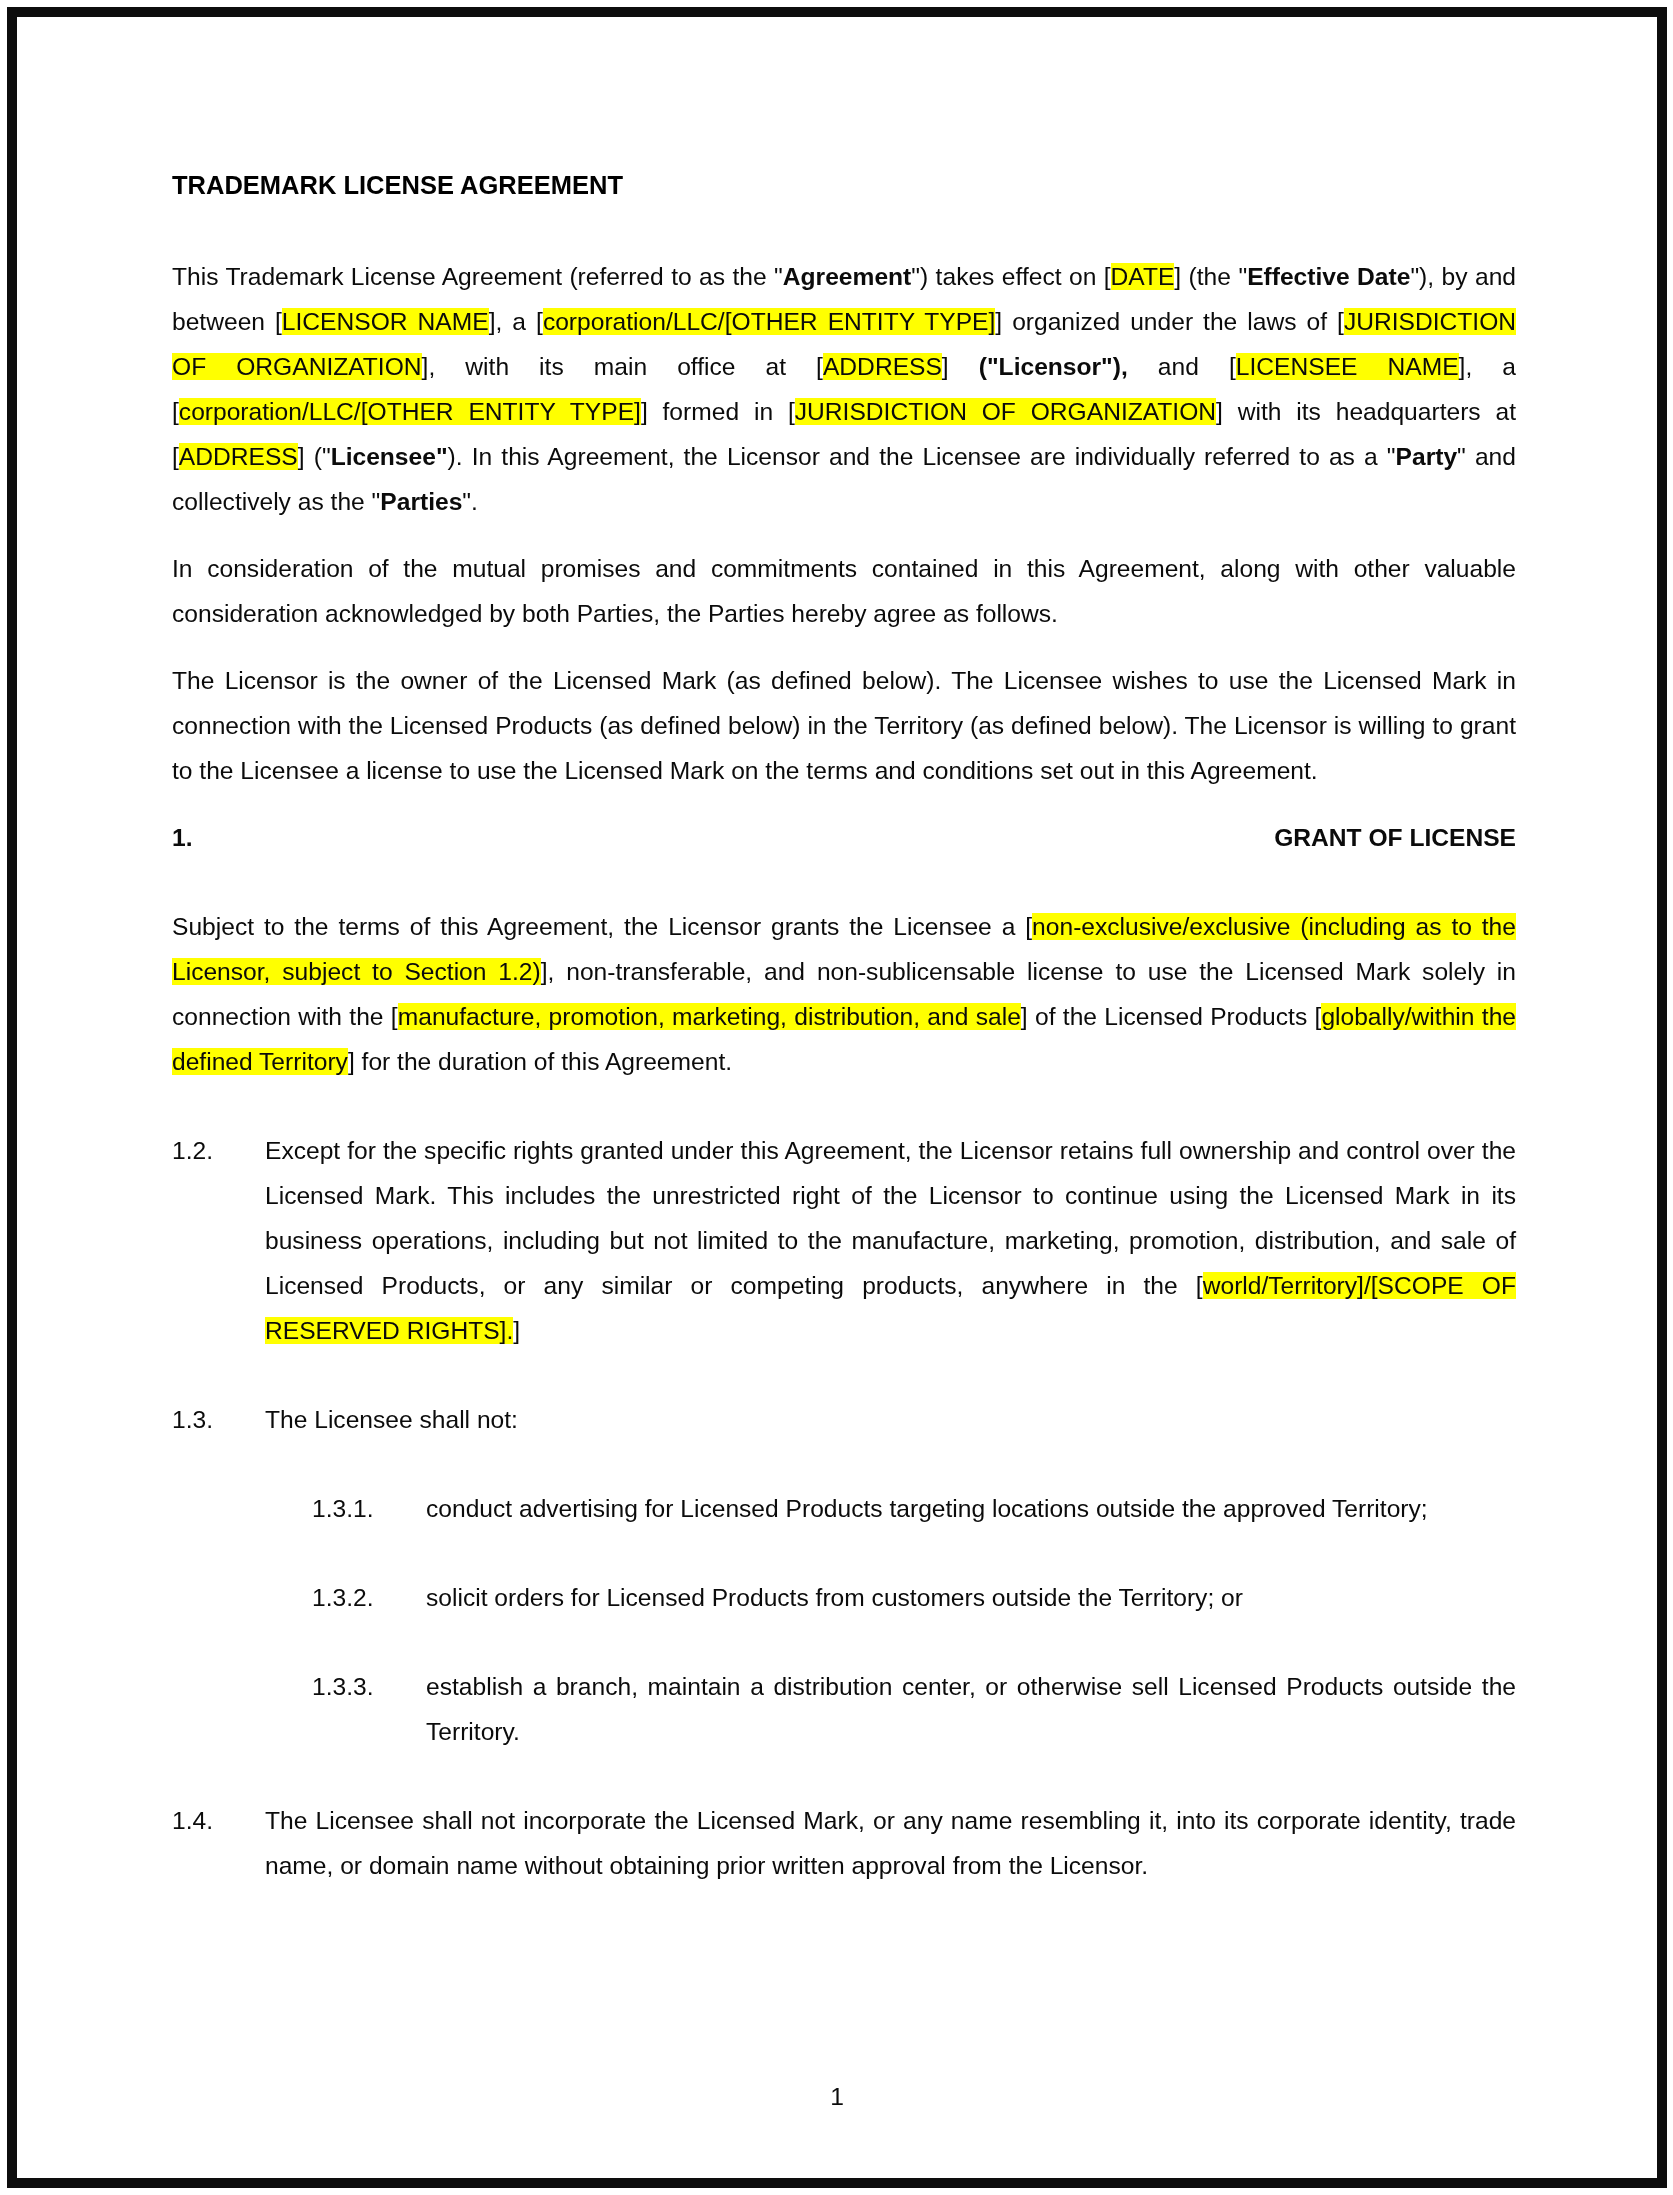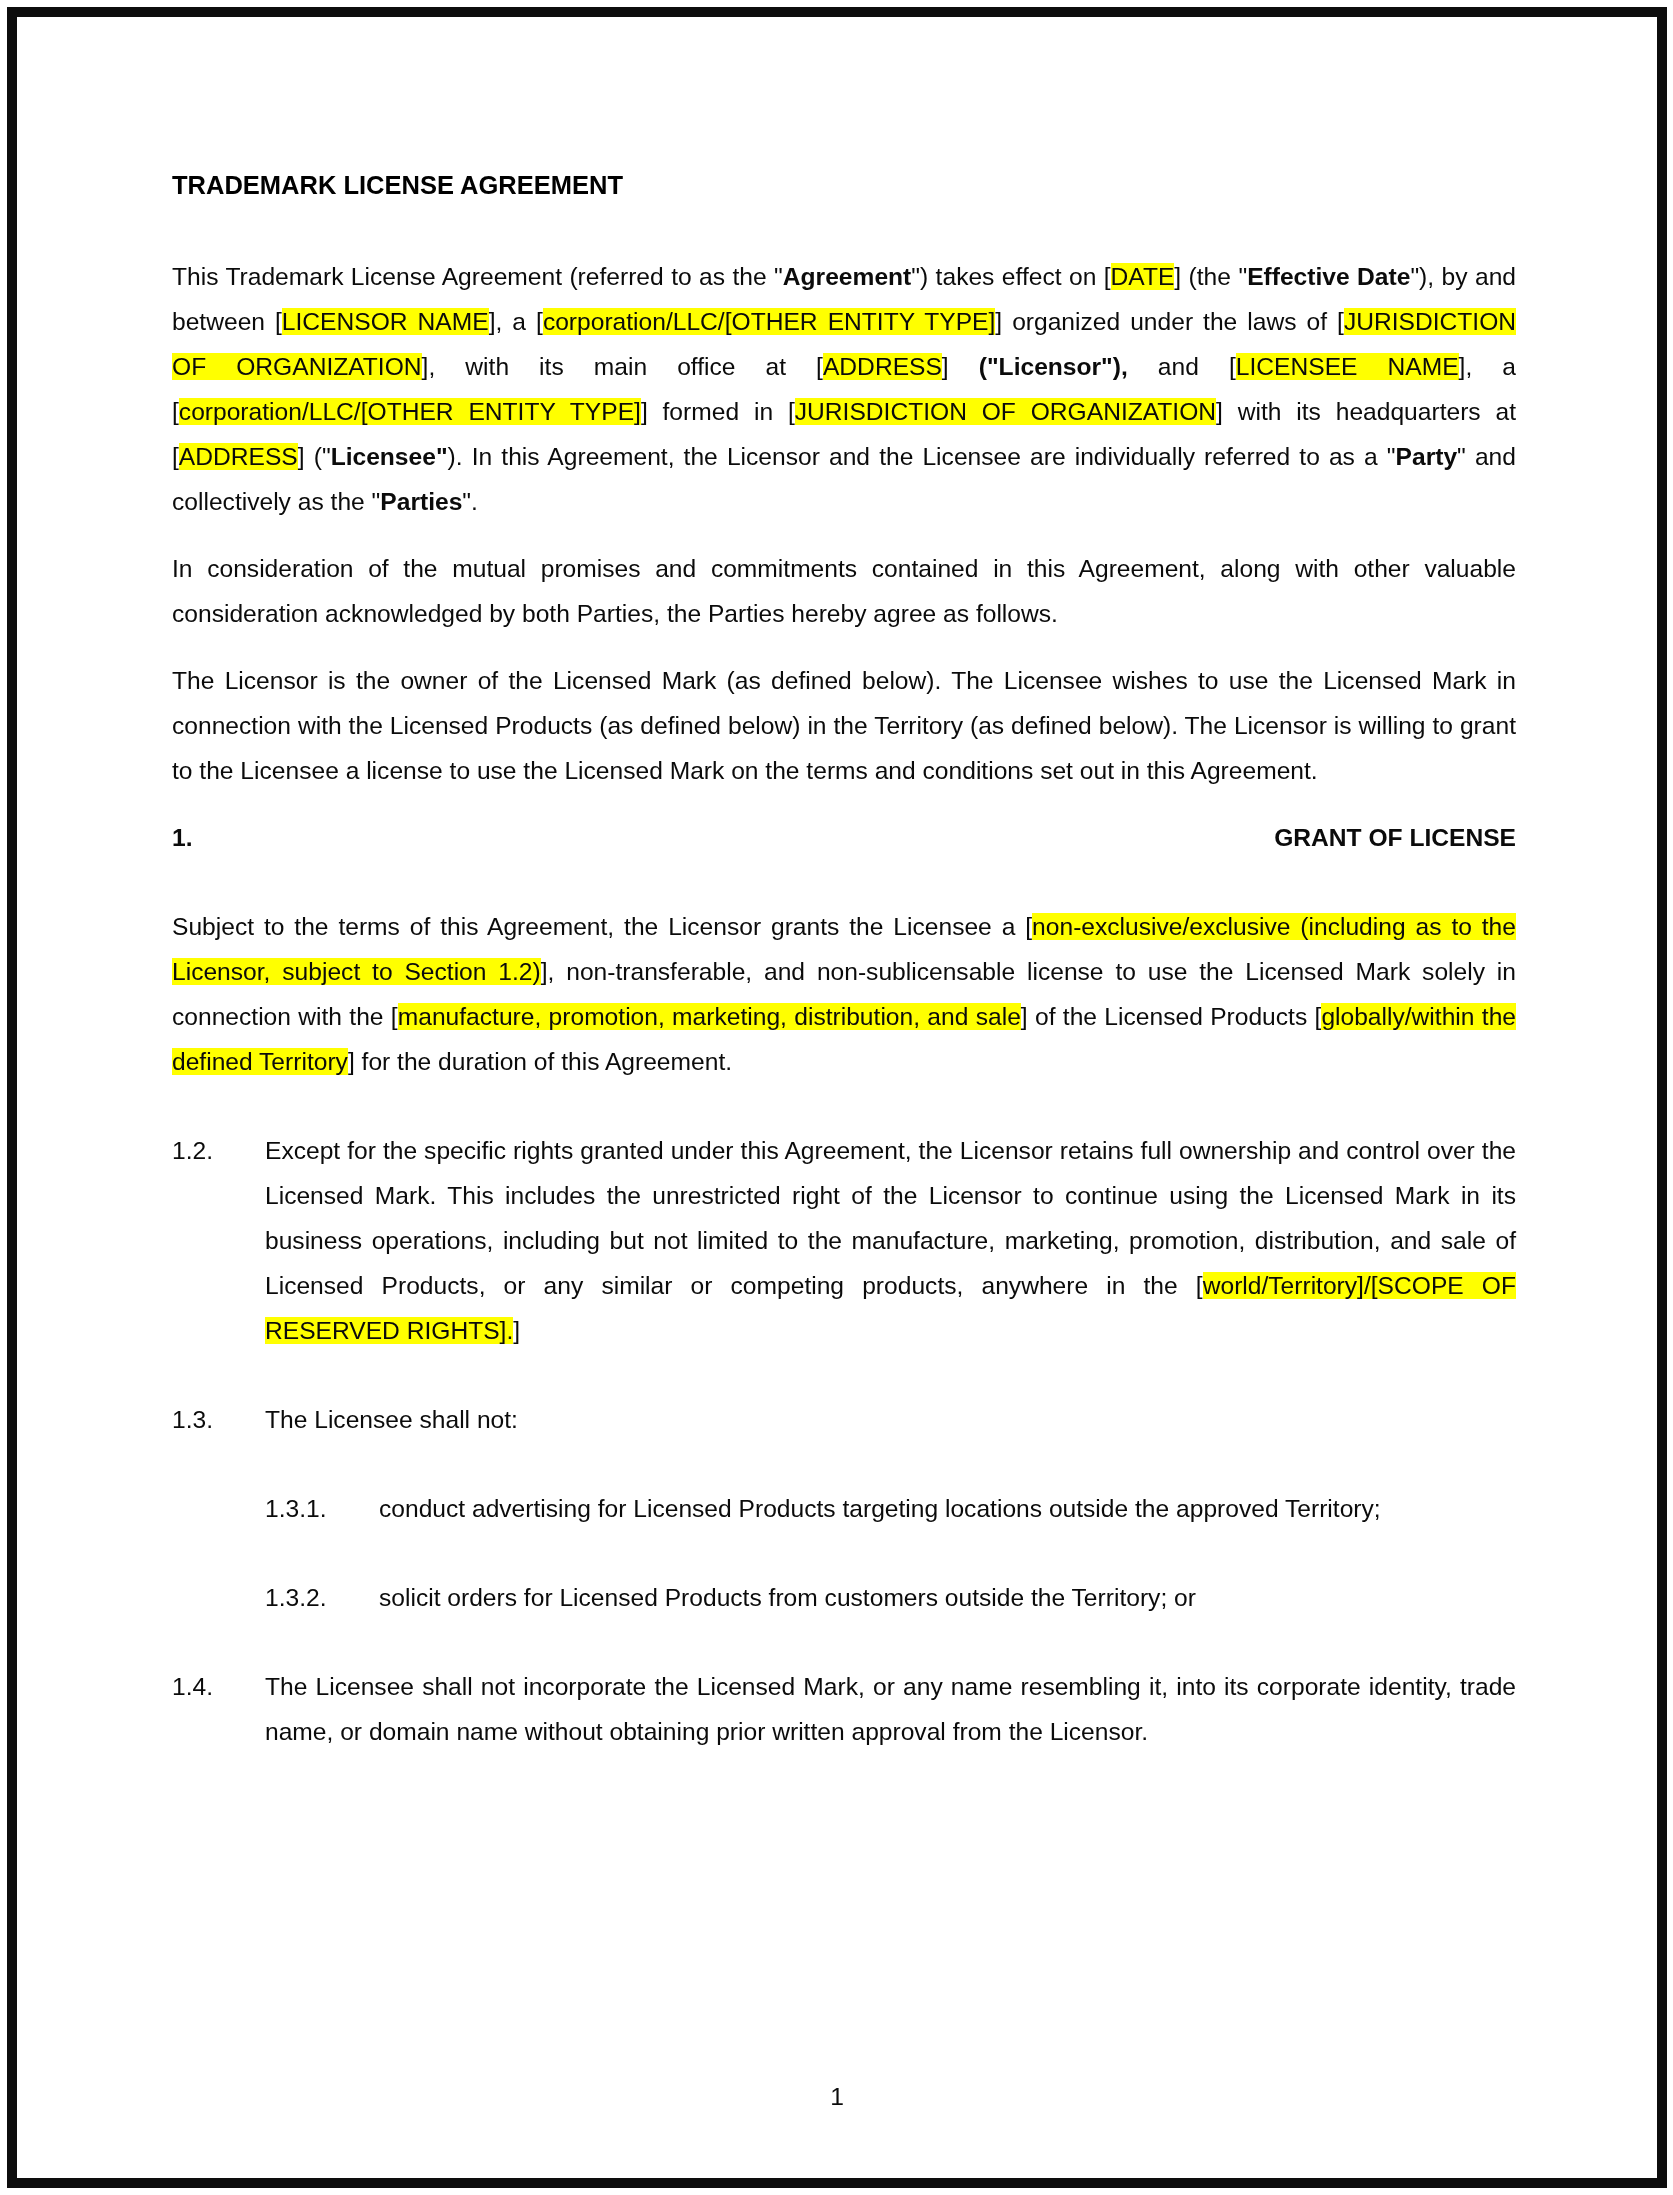--- a/index.html
+++ b/index.html
@@ -41,21 +41,21 @@
     margin: 0 0 22px 0;
     text-align: justify;
   }
   .heading, .numbered, .subnumbered {
     display: flex;
     margin: 0 0 44px 0;
   }
   .heading { font-weight: bold; }
   .subnumbered { margin-left: 93px; }
   .heading .num, .numbered .num { flex: 0 0 93px; }
-  .subnumbered .num { flex: 0 0 114px; }
+  .subnumbered .num { flex: 0 0 114px; margin-left: 47px; }
   .runs { flex: 1; text-align: justify; }
   .heading .runs { text-align: right; }
   .bold { font-weight: bold; }
   .hl { background: #ffff00; }
   .page-number {
     position: absolute;
     left: 0;
     top: 2082px;
     width: 100%;
     text-align: center;
@@ -91,20 +91,24 @@
         <div class="runs"><span>The Licensee shall not:</span></div>
       </div>
       <div class="block subnumbered">
         <span class="num">1.3.1.</span>
         <div class="runs"><span>conduct advertising for Licensed Products targeting locations outside the approved Territory;</span></div>
       </div>
       <div class="block subnumbered">
         <span class="num">1.3.2.</span>
         <div class="runs"><span>solicit orders for Licensed Products from customers outside the Territory; or</span></div>
       </div>
+      <div class="block subnumbered">
+        <span class="num">1.3.3.</span>
+        <div class="runs"><span>establish a branch, maintain a distribution center, or otherwise sell Licensed Products outside the Territory.</span></div>
+      </div>
       <div class="block numbered">
         <span class="num">1.4.</span>
         <div class="runs"><span>The Licensee shall not incorporate the Licensed Mark, or any name resembling it, into its corporate identity, trade name, or domain name without obtaining prior written approval from the Licensor.</span></div>
       </div>
     </div>
 </div>
 
 <div class="page-number">1</div>
 
 

